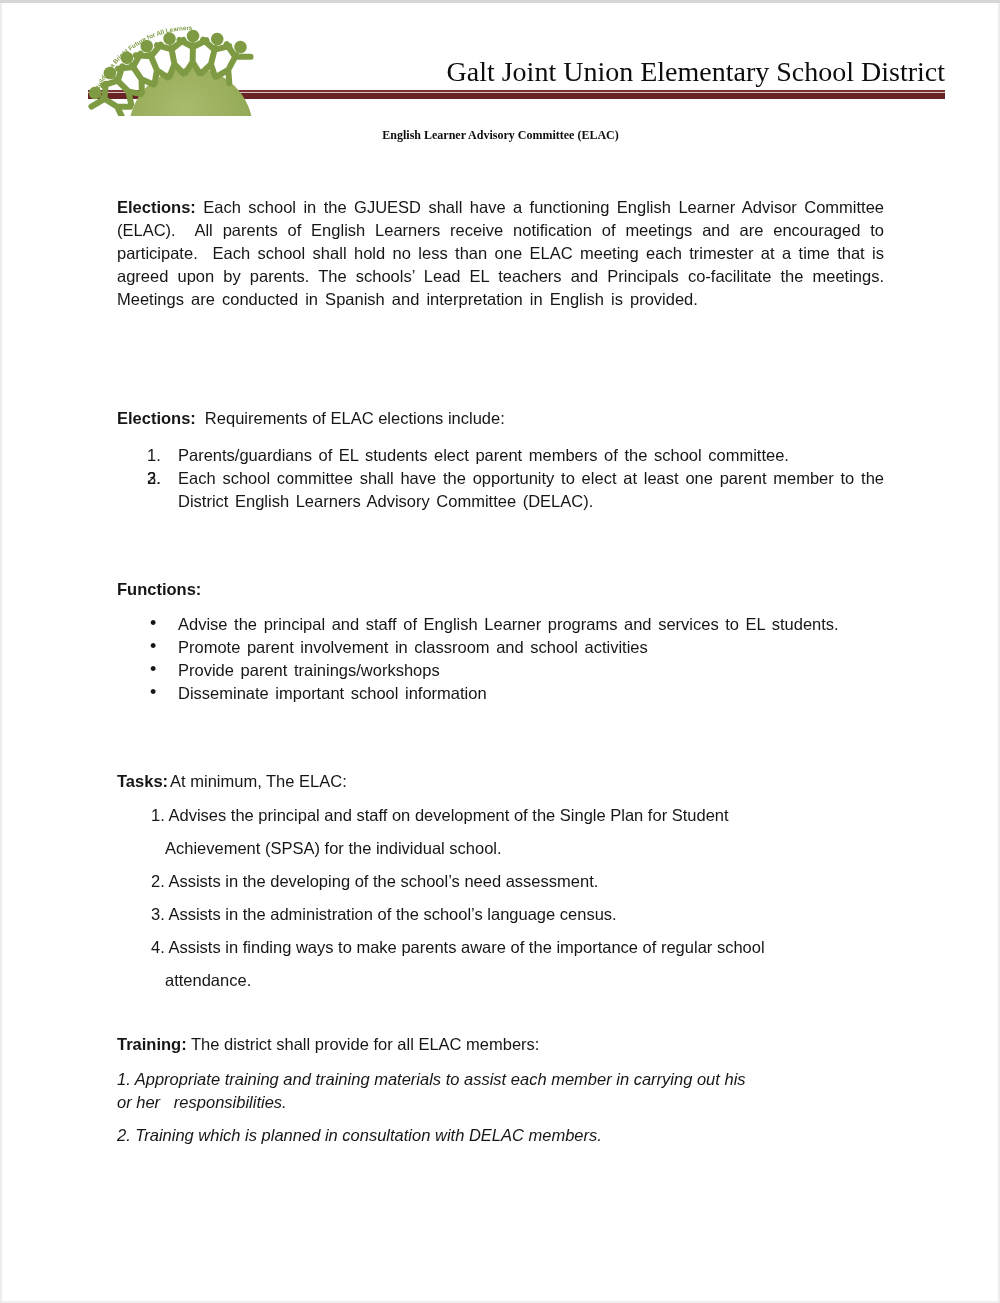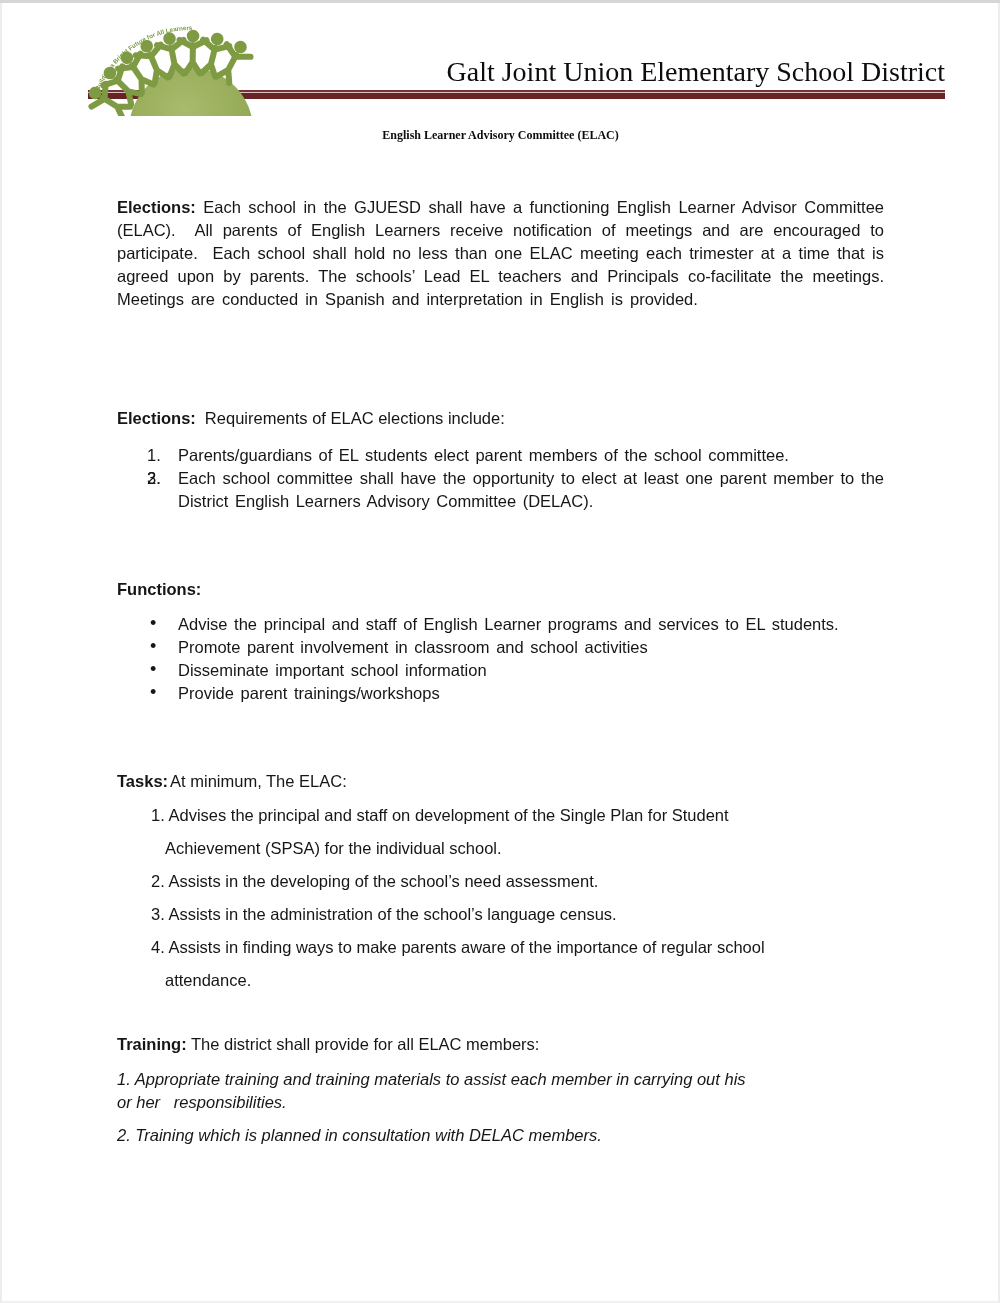--- a/index.html
+++ b/index.html
@@ -99,22 +99,22 @@
     </ol>
   </div>
 
   <div class="section" style="top:578px">
     <div>
       <b class="h">Functions:</b>
     </div>
     <ul class="bullet-list">
       <li><span>Advise the principal and staff of English Learner programs and services to EL students.</span></li>
       <li><span>Promote parent involvement in classroom and school activities</span></li>
+      <li><span>Provide parent trainings/workshops</span></li>
       <li><span>Disseminate important school information</span></li>
-      <li><span>Provide parent trainings/workshops</span></li>
     </ul>
   </div>
 
   <div class="section" style="top:770px">
     <div>
       <b class="h">Tasks:</b><span class="gap2">At minimum, The ELAC:</span>
     </div>
     <div class="tasks">
       <div class="task">
         <span>1.</span>

